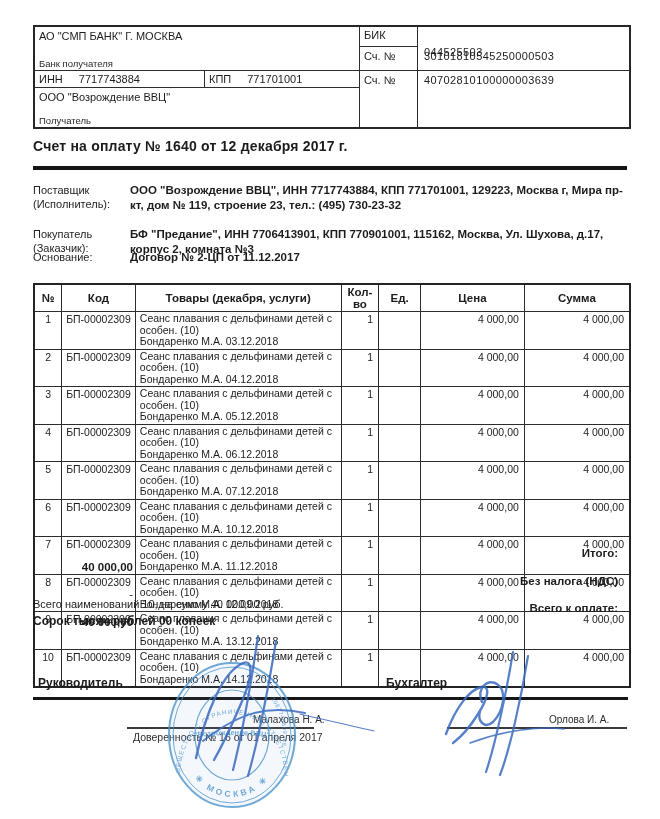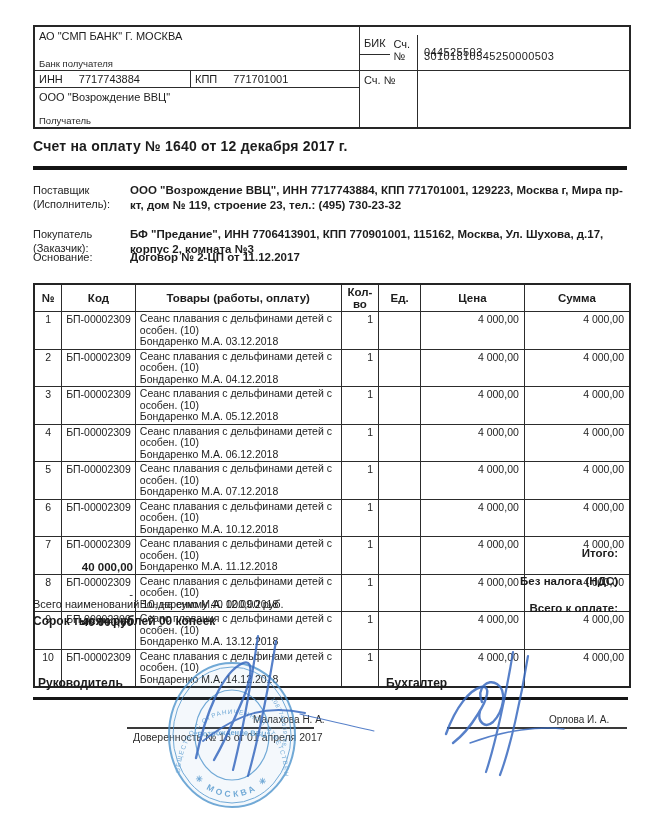--- a/index.html
+++ b/index.html
@@ -12,27 +12,27 @@
   }
   
   .bank-table {
     position:absolute; left:33px; top:25px; width:598px; height:104px;
     border:2px solid #262626; display:flex; font-size:11px;
   }
   .bt-left { width:325px; border-right:1.5px solid #2c2c2c; display:flex; flex-direction:column; }
   .bt-bank { height:44px; border-bottom:1.5px solid #2c2c2c; position:relative; padding:3px 4px; }
   .bt-sub { position:absolute; left:4px; bottom:1px; font-size:9.5px; color:#2a2a2a; }
   .bt-innkpp { height:17px; border-bottom:1.5px solid #2c2c2c; display:flex; }
-  .bt-inn { width:156px; border-right:1.5px solid #2c2c2c; padding:2px 4px; }
+  .bt-inn { width:170px; border-right:1.5px solid #2c2c2c; padding:2px 4px; }
   .bt-kpp { flex:1; padding:2px 4px; }
   .pair-val { margin-left:16px; }
   .bt-recip { flex:1; position:relative; padding:3px 4px; }
   .bt-right { flex:1; display:flex; flex-direction:column; }
   .bt-right-top { height:44px; border-bottom:1.5px solid #2c2c2c; display:flex; }
-  .bt-rlabels { width:58px; border-right:1.5px solid #2c2c2c; display:flex; flex-direction:row;margin-top:8px; }
+  .bt-rlabels { width:58px; border-right:1.5px solid #2c2c2c; display:flex; flex-direction:column; }
   .bt-bik-label { height:20px; border-bottom:1.5px solid #2c2c2c; padding:2px 4px; }
   .bt-corr-label { flex:1; padding:3px 4px; }
   .bt-rvals { flex:1; display:flex; flex-direction:column; letter-spacing:0.4px; }
   .bt-rvals div { padding:2px 6px; }
   .bt-rvals div:first-child { height:20px; padding-top:19px; }
   .bt-right-bottom { flex:1; display:flex; }
   .bt-acct-label { width:58px; border-right:1.5px solid #2c2c2c; padding:3px 4px; }
   .bt-acct-val { flex:1; padding:3px 6px; letter-spacing:0.4px; }
   
   .doc-title { position:absolute; left:33px; top:138px; font-size:14px; font-weight:bold; letter-spacing:0.2px; }
@@ -104,20 +104,21 @@
           <div class="bt-bik-label">БИК</div>
           <div class="bt-corr-label">Сч. №</div>
         </div>
         <div class="bt-rvals">
           <div>044525503</div>
           <div>30101810545250000503</div>
         </div>
       </div>
       <div class="bt-right-bottom">
         <div class="bt-acct-label">Сч. №</div>
+        <div class="bt-acct-val">40702810100000003639</div>
       </div>
     </div>
   </div>
 
   <div class="doc-title">Счет на оплату № 1640 от 12 декабря 2017 г.</div>
   <div class="title-rule"></div>
 
   <div class="party-row" style="top:183px;">
     <div class="party-label">
       <div>Поставщик</div>
@@ -144,21 +145,21 @@
         <col style="width:213px">
       <col style="width:38px">
         <col style="width:43px">
         <col style="width:107px">
         <col style="width:109px">
     </colgroup>
     <thead>
       <tr>
         <th>№</th>
         <th>Код</th>
-        <th>Товары (работы, оплату)</th>
+        <th>Товары (декабря, услуги)</th>
         <th>Кол-во</th>
         <th>Ед.</th>
         <th>Цена</th>
         <th>Сумма</th>
       </tr>
     </thead>
     <tbody id="items-body">
         <tr>
       <td class="td-num">1</td>
       <td>БП-00002309</td>

